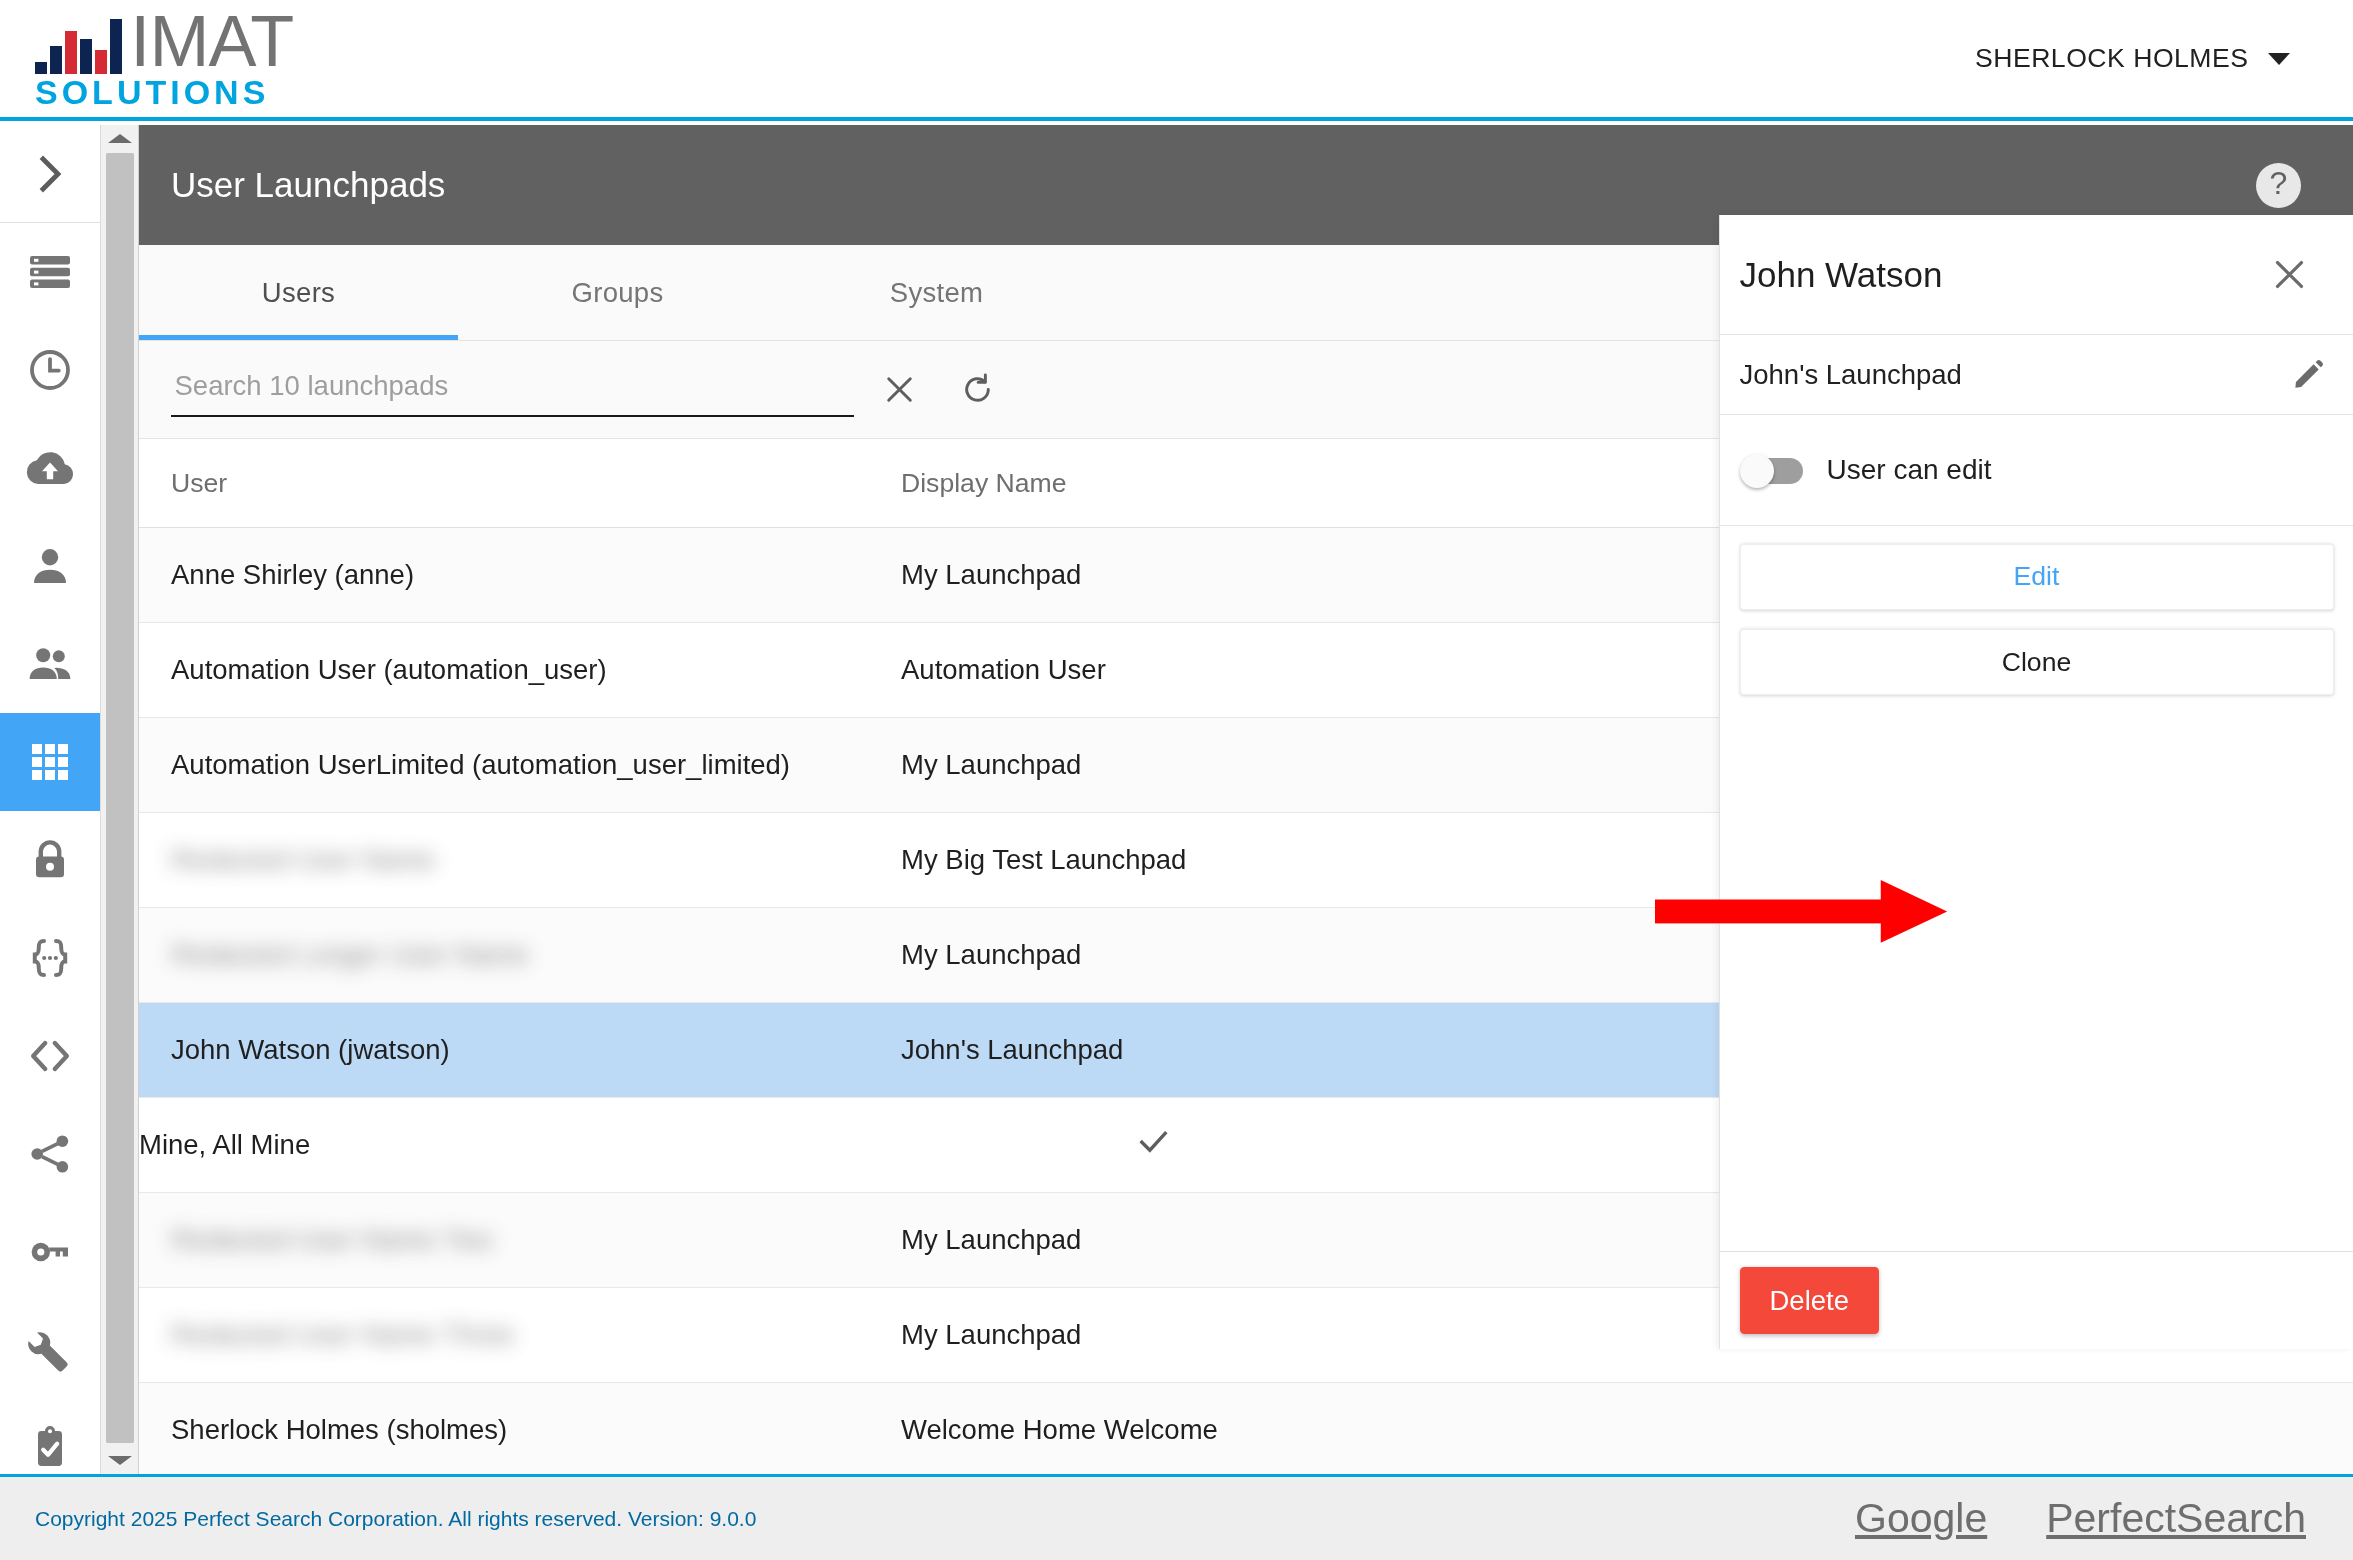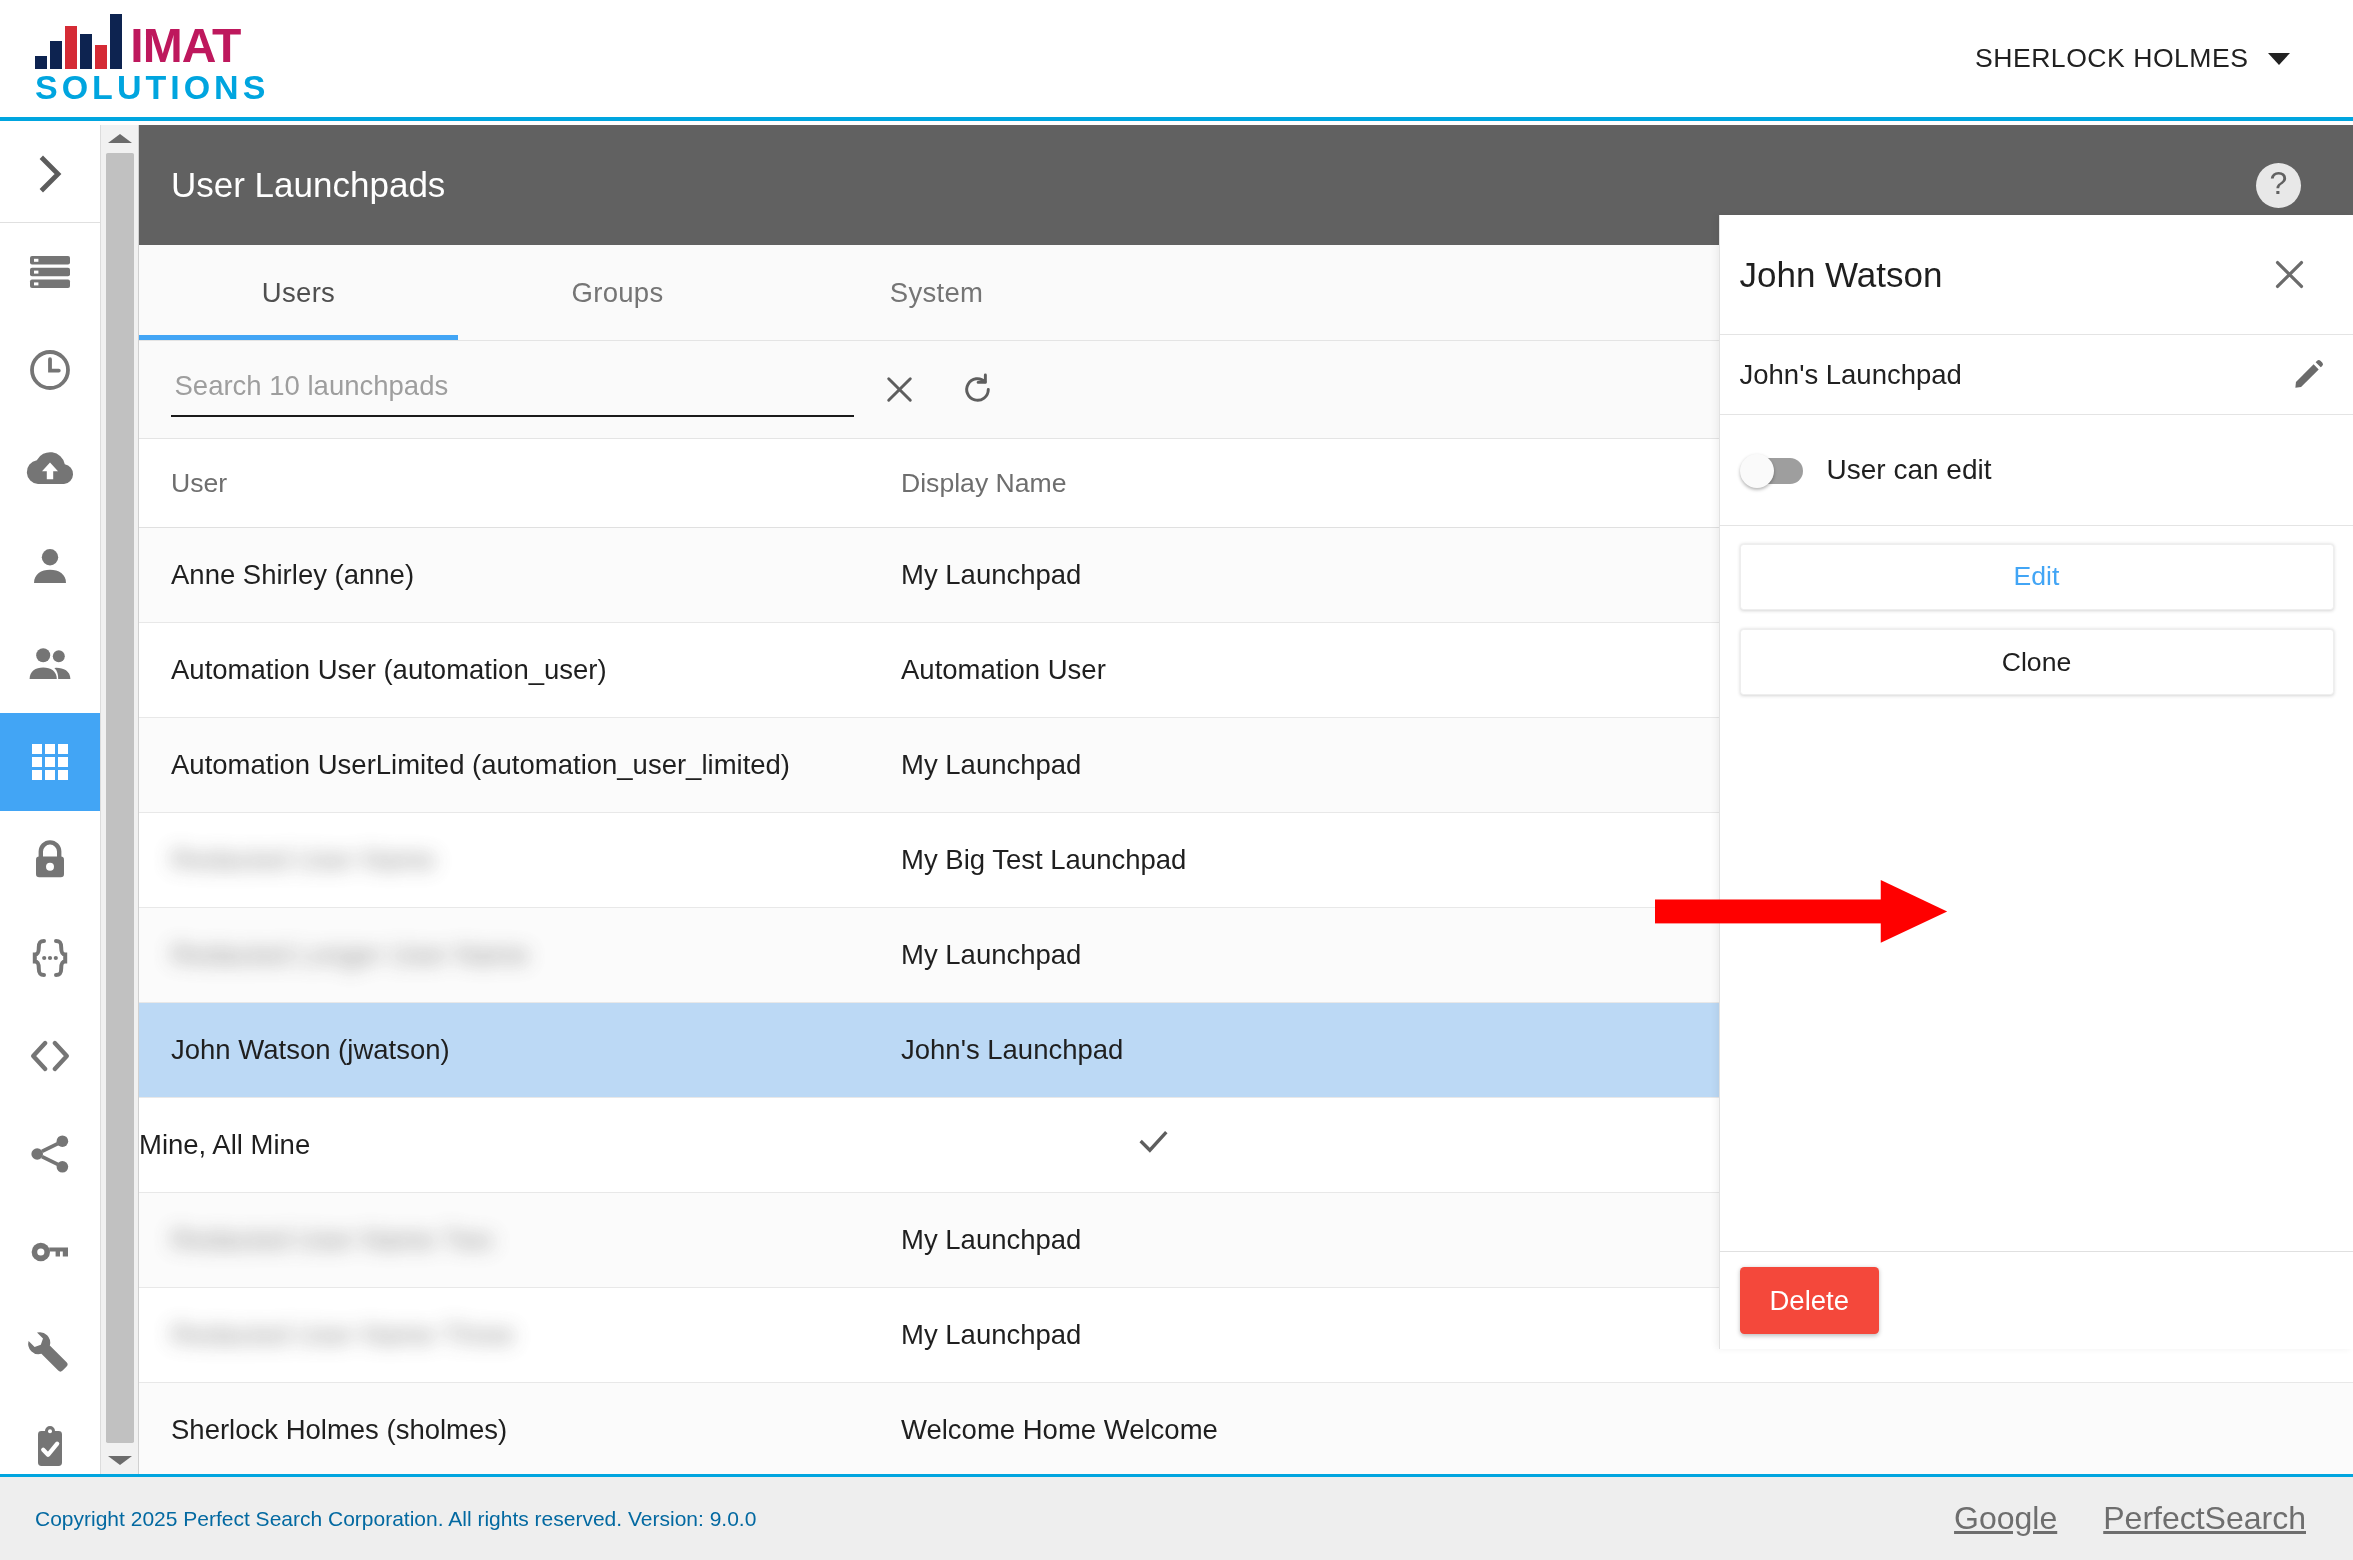--- a/index.html
+++ b/index.html
@@ -22,21 +22,21 @@
   .logo-top { display: flex; align-items: flex-end; }
   .logo-bars { display: flex; align-items: flex-end; height: 55px; margin-right: 5.3px; }
   .logo-bars i { display: block; width: 11.5px; margin-right: 3.5px; background: #0d2350; }
   .logo-bars i.b1 { height: 12.4px; }
   .logo-bars i.b2 { height: 28px; }
   .logo-bars i.b3 { height: 43px; background: #d52b35; }
   .logo-bars i.b4 { height: 35px; }
   .logo-bars i.b5 { height: 24px; background: #d52b35; }
   .logo-bars i.b6 { height: 55px; }
   .logo-imat {
-    font-size: 48px; font-weight: bold; color: #be185d;
+    font-size: 72px; font-weight: normal; color: #737373;
     letter-spacing: -0.9px; line-height: 0.92;
     font-family: "Liberation Sans", sans-serif;
   }
   .logo-solutions {
     font-size: 34px; font-weight: bold; color: #00a5df;
     letter-spacing: 4px; line-height: 1; margin-top: 1px;
   }
   .user-menu {
     display: flex; align-items: center; padding-right: 64px;
     cursor: pointer;
@@ -262,22 +262,22 @@
   
   .footer {
     position: absolute; left: 0; bottom: 0; width: 2354px; height: 86px;
     background: #eeeeee; border-top: 3.5px solid #00a5df;
     display: flex; align-items: center; justify-content: space-between;
     padding: 0 48px 0 35px;
   }
   .copyright { font-size: 21px; color: #0369a1; }
   .footer-links { display: flex; align-items: center; }
   .footer-link {
-    font-size: 32px; color: #6e6e6e; text-decoration: underline;
-    margin-left: 46px; cursor: pointer;
+    font-size: 41px; color: #6e6e6e; text-decoration: underline;
+    margin-left: 59px; cursor: pointer;
   }
 </style>
 </head>
 <body>
 
 <div class="topbar">
   <div class="logo-wrap">
     <div class="logo-block">
       <div class="logo-top">
         <div class="logo-bars">

